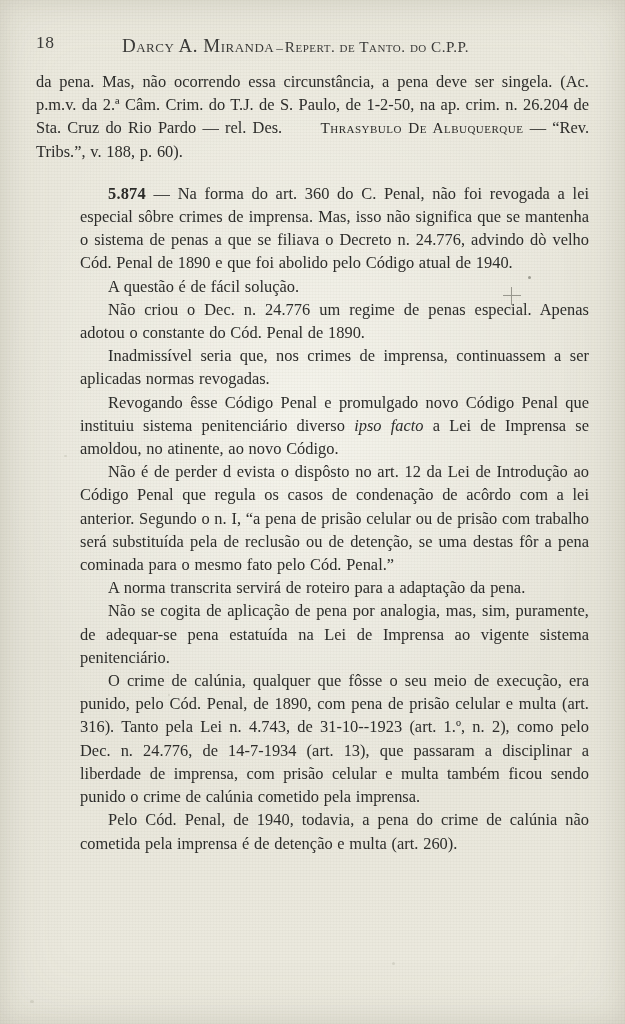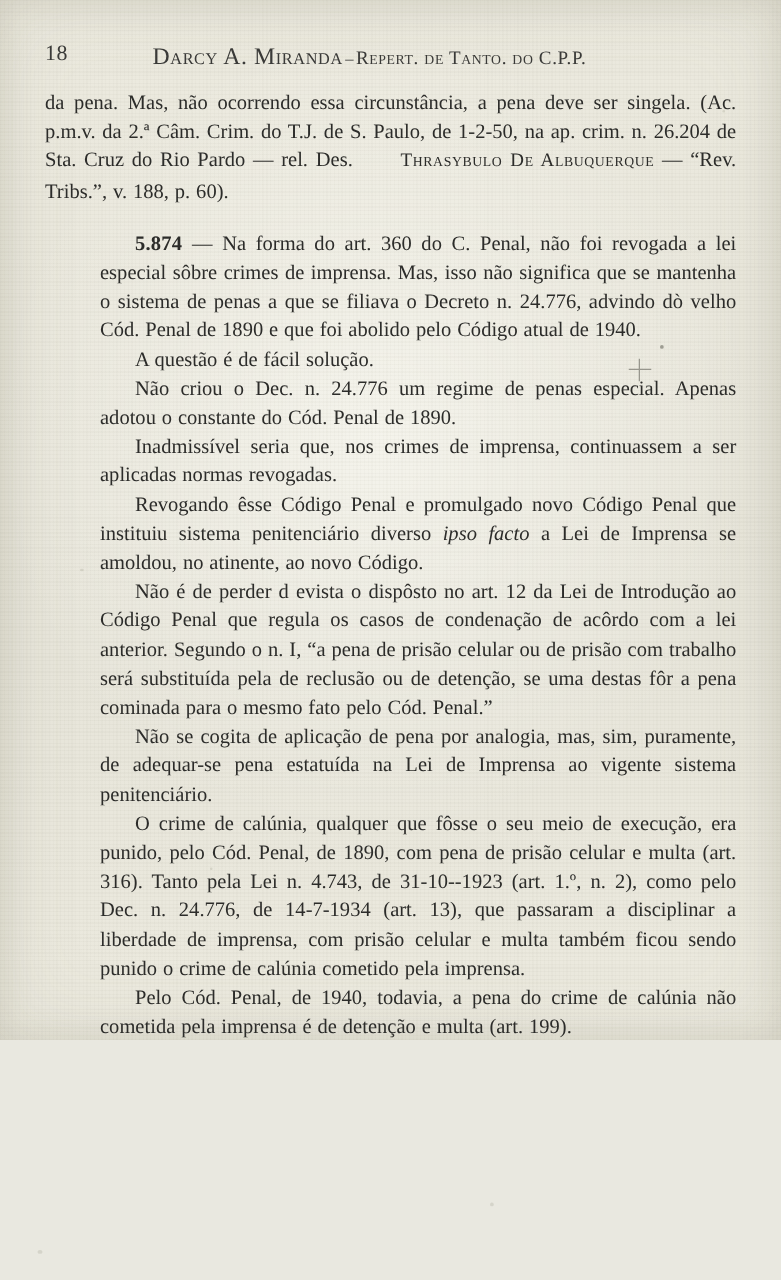--- a/index.html
+++ b/index.html
@@ -12,21 +12,21 @@
     overflow: hidden;
     background: #e9e8e0;
     font-family: "Liberation Serif", "DejaVu Serif", serif;
     color: #2b2b2b;
   }
 
   
   .page {
     position: relative;
     width: 625px;
-    height: 832px;
+    height: 1024px;
     box-sizing: border-box;
     background:
       radial-gradient(ellipse 70% 55% at 48% 42%, rgba(255,255,250,0.55) 0%, rgba(255,255,250,0) 70%),
       linear-gradient(178deg, #eceadf 0%, #e9e7dc 30%, #e7e5da 62%, #eceadf 100%);
   }
   
   .page::before {
     content: "";
     position: absolute;
     inset: 0;
@@ -195,31 +195,34 @@
       <p class="para indent">
         <span>Revogando êsse Código Penal e promulgado novo Código Penal que instituiu sistema penitenciário diverso <span class="it">ipso facto</span> a Lei de Imprensa se amoldou, no atinente, ao novo Código.</span>
       </p>
 
 
 
       <p class="para indent">
         <span>Não é de perder d evista o dispôsto no art. 12 da Lei de Introdução ao Código Penal que regula os casos de condenação de acôrdo com a lei anterior.  Segundo o n. I, “a pena de prisão celular ou de prisão com trabalho será substituída pela de reclusão ou de detenção, se uma destas fôr a pena cominada para o mesmo fato pelo Cód. Penal.”</span>
       </p>
 
+      <p class="para indent">
+        <span>A norma transcrita servirá de roteiro para a adaptação da pena.</span>
+      </p>
 
       <p class="para indent">
         <span>Não se cogita de aplicação de pena por analogia, mas, sim, puramente, de adequar-se pena estatuída na Lei de Imprensa ao vigente sistema penitenciário.</span>
       </p>
 
       <p class="para indent">
         <span>O crime de calúnia, qualquer que fôsse o seu meio de execução, era punido, pelo Cód. Penal, de 1890, com pena de prisão celular e multa (art. 316).  Tanto pela Lei n. 4.743, de 31-10--1923 (art. 1.º, n. 2), como pelo Dec. n. 24.776, de 14-7-1934 (art. 13), que passaram a disciplinar a liberdade de imprensa, com prisão celular e multa também ficou sendo punido o crime de calúnia cometido pela imprensa.</span>
       </p>
 
       <p class="para indent">
-        <span>Pelo Cód. Penal, de 1940, todavia, a pena do crime de calúnia não cometida pela imprensa é de detenção e multa (art. 199).</span>
+        <span>Pelo Cód. Penal, de 1940, todavia, a pena do crime de calúnia não cometida pela imprensa é de detenção e multa (art. 260).</span>
       </p>
 
     </div>
 
     <div class="mark-plus"></div>
     <div class="mark-dot"></div>
 
     <div class="speck" style="left:64px;  top:455px; width:3px; height:2px;"></div>
     <div class="speck" style="left:392px; top:962px; width:3px; height:3px;"></div>
     <div class="speck" style="left:30px;  top:1000px; width:4px; height:3px;"></div>

